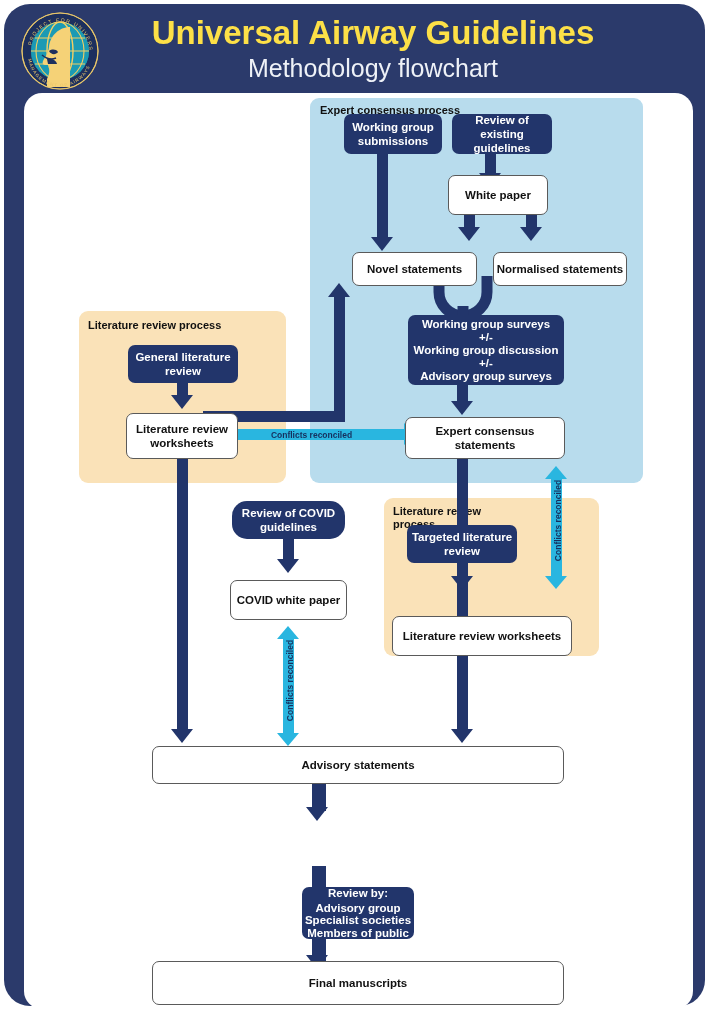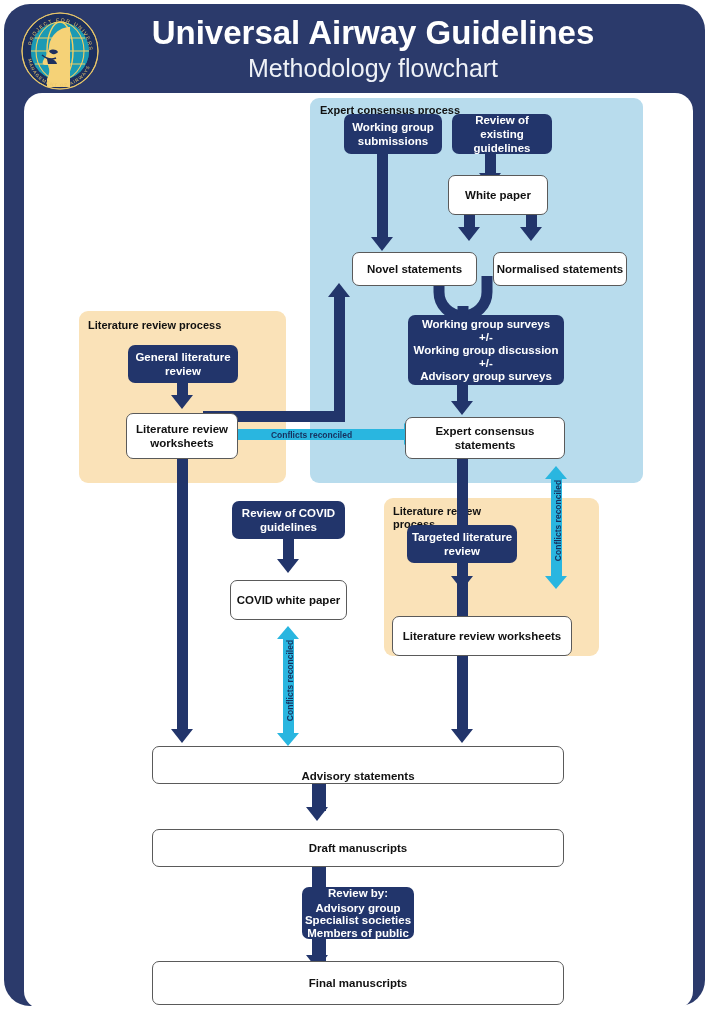--- a/index.html
+++ b/index.html
@@ -25,21 +25,21 @@
     box-sizing:border-box;
   }
 
   
   .header{position:absolute;left:0;top:0;width:701px;height:92px;}
   .logo{
     position:absolute;left:14px;top:7px;width:84px;height:80px;
   }
   .title{
     position:absolute;left:104px;top:9px;width:530px;
-    color:#ffffff;font-size:33px;font-weight:bold;
+    color:#fde047;font-size:33px;font-weight:bold;
     text-align:center;letter-spacing:0px;line-height:40px;
     white-space:nowrap;
   }
   .subtitle{
     position:absolute;left:104px;top:52px;width:530px;
     color:#eef1f7;font-size:25px;font-weight:normal;
     text-align:center;line-height:24px;white-space:nowrap;
   }
 
   
@@ -245,43 +245,40 @@
       </div>
 
       <div class="node node-navy" style="left:104px;top:252px;width:110px;height:38px;">
         <span>General literature<br>review</span>
       </div>
 
       <div class="node node-white" style="left:102px;top:320px;width:112px;height:46px;">
         <span>Literature review<br>worksheets</span>
       </div>
 
-      <div class="node node-navy" style="left:208px;top:408px;width:113px;height:38px;">
+      <div class="node node-navy" style="left:208px;top:408px;width:113px;height:38px;border-radius:15px;">
         <span>Review of COVID<br>guidelines</span>
       </div>
 
       <div class="node node-white" style="left:206px;top:487px;width:117px;height:40px;">
         <span>COVID white paper</span>
       </div>
 
       <div class="node node-navy" style="left:383px;top:432px;width:110px;height:38px;">
         <span>Targeted literature<br>review</span>
       </div>
 
       <div class="node node-white" style="left:368px;top:487px;width:180px;height:40px;margin-top:36px;">
         <span>Literature review worksheets</span>
       </div>
 
-      <div class="node node-white" style="left:128px;top:653px;width:412px;height:38px;align-items:flex-end;">
+      <div class="node node-white" style="left:128px;top:653px;width:412px;height:38px;">
         <span>Advisory statements</span>
       </div>
 
-      <div class="node node-white" style="left:128px;top:736px;width:412px;height:38px;">
-        <span>Draft manuscripts</span>
-      </div>
 
       <div class="node node-navy" style="left:278px;top:794px;width:112px;height:52px;flex-direction:column;justify-content:center;line-height:12.5px;">
         <span>Review by:</span>
         <span style="height:4px"></span>
         <span>Advisory group</span>
         <span>Specialist societies</span>
         <span>Members of public</span>
       </div>
 
       <div class="node node-white" style="left:128px;top:868px;width:412px;height:44px;justify-content:center;">

